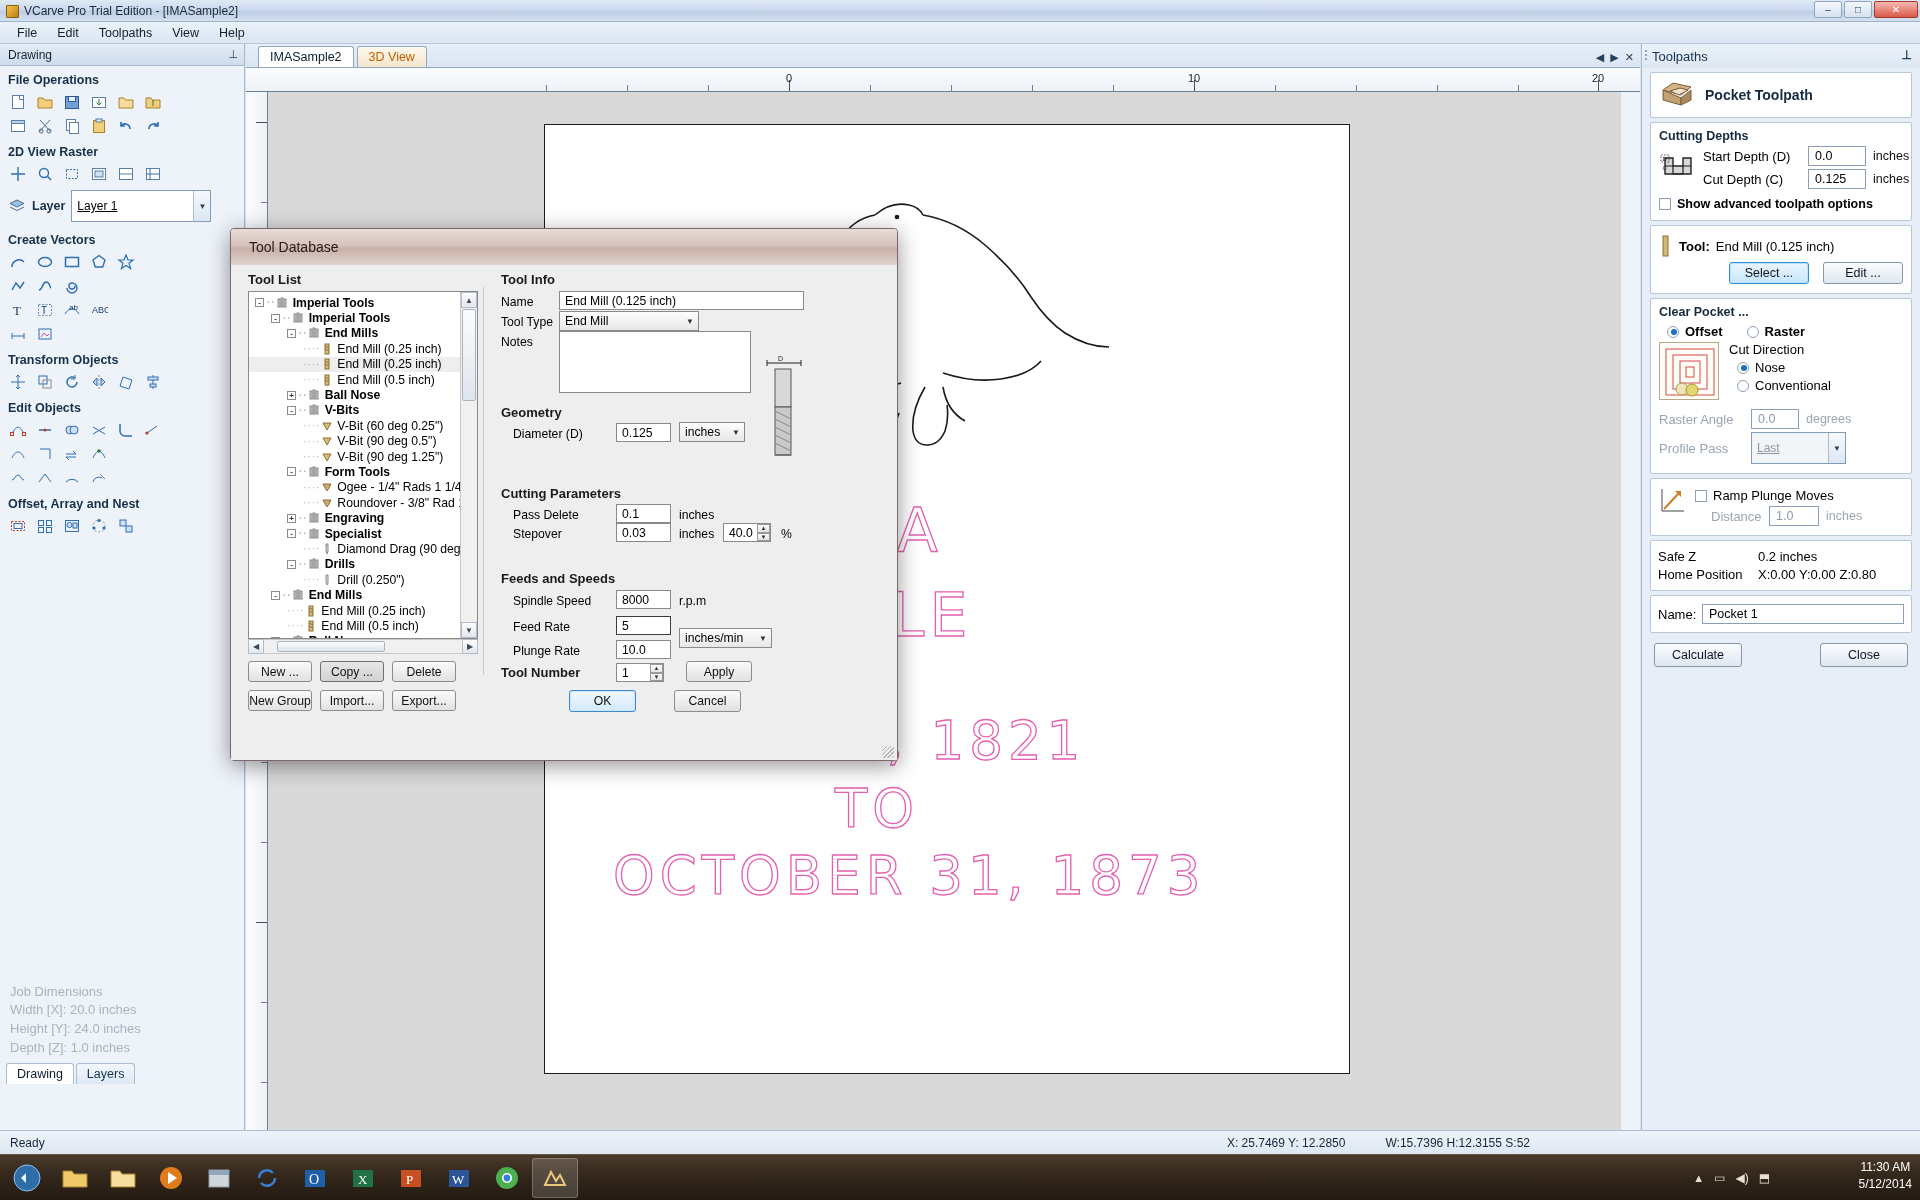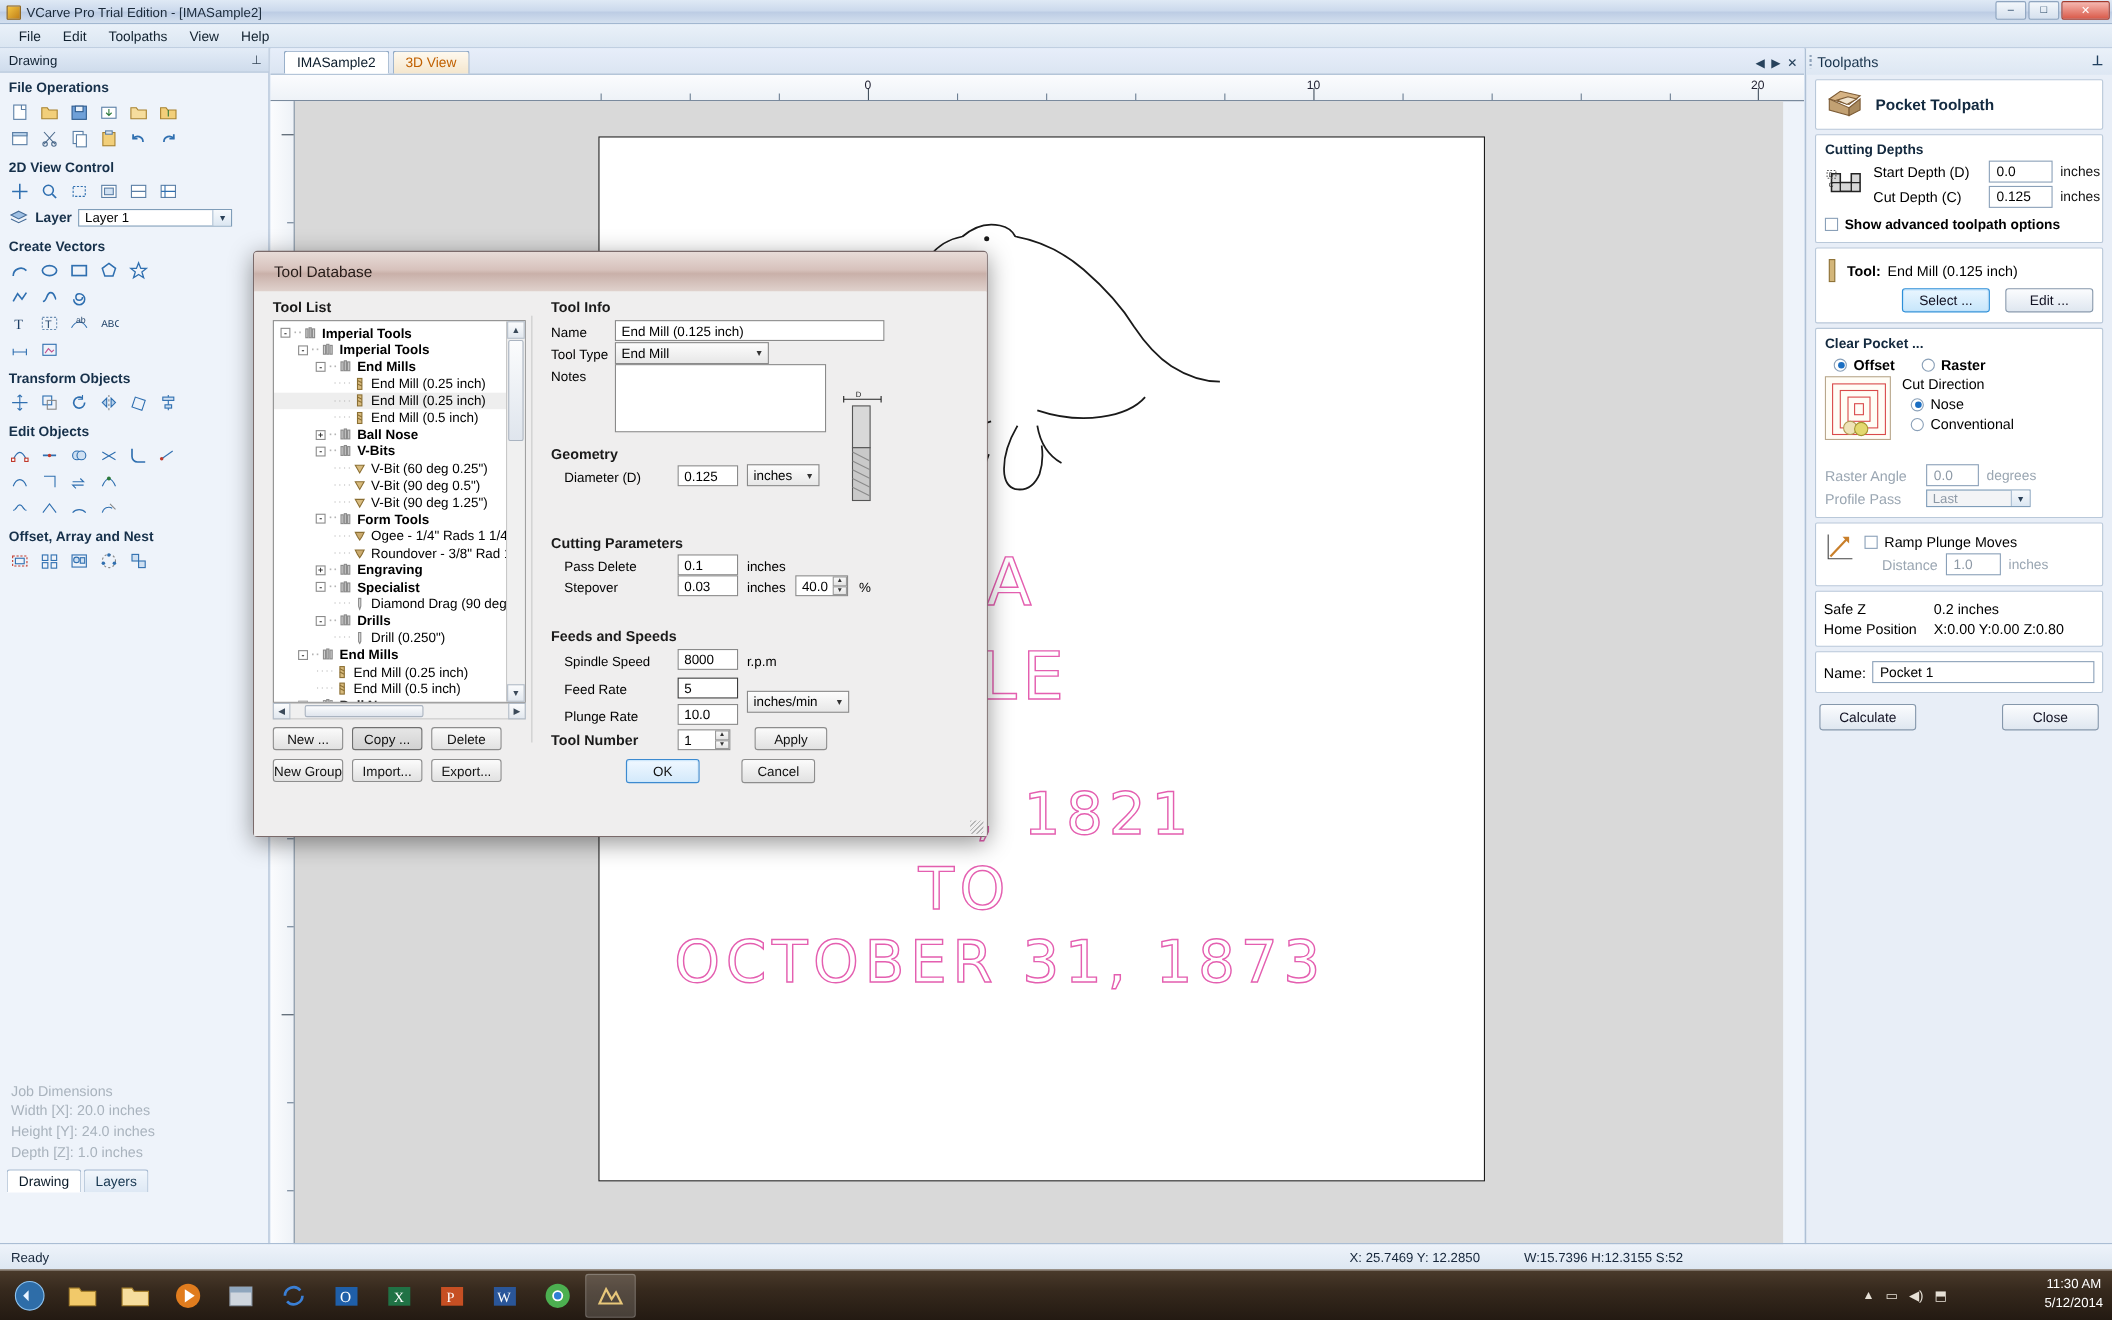--- a/index.html
+++ b/index.html
@@ -53,22 +53,22 @@
   .sect-title { font-weight:bold; font-size:12.5px; color:#16304a; padding:7px 0 3px 8px; }
   .iconrow { display:flex; flex-wrap:wrap; padding:1px 6px; gap:3px; }
   .tbtn {
     width:24px;height:22px;border:1px solid transparent;border-radius:2px;
     display:flex;align-items:center;justify-content:center;
   }
   .tbtn svg{display:block;}
   .layerrow{display:flex;align-items:center;gap:6px;padding:4px 8px;}
   .layerrow .lbl{font-size:12.5px;font-weight:bold;color:#16304a;}
   .combo {
-    height:16px;border:1px solid #7f9db9;background:#fff;font-size:12px;
-    display:flex;padding:0 0 0 5px;position:relative;
+    height:32px;border:1px solid #7f9db9;background:#fff;font-size:12px;
+    display:flex;align-items:center;padding:0 0 0 5px;position:relative;text-decoration:underline;
   }
   .combo .arr{
     position:absolute;right:0;top:0;width:17px;height:100%;
     background:linear-gradient(180deg,#f6f9fc,#dce7f2);border-left:1px solid #a8bdd2;
     display:flex;align-items:center;justify-content:center;font-size:8px;color:#2a4057;
   }
   .jobdims{position:absolute;left:0;bottom:95px;width:245px;padding:0 10px;color:#a9b3bd;}
   .jobdims .t{font-size:13px;margin:3px 0;}
   .jobdims .h{font-size:13px;margin-bottom:4px;}
   .bottomtabs{position:absolute;left:0;bottom:70px;width:245px;height:22px;display:flex;align-items:flex-end;padding-left:6px;}
@@ -277,21 +277,21 @@
           </svg>
         </div>
       <div class="tbtn">
           <svg width="18" height="18">
             <path d="M5 12a5 5 0 0 1 9-3" fill="none" stroke="#2f6fb0" stroke-width="1.6"></path>
             <path d="M14 5v4h-4" fill="none" stroke="#2f6fb0" stroke-width="1.6"></path>
           </svg>
         </div>
     </div>
 
-    <div class="sect-title">2D View Control</div>
+    <div class="sect-title">2D View Raster</div>
     <div class="iconrow">
       <div class="tbtn">
           <svg width="18" height="18">
             <path d="M9 2v14M2 9h14" stroke="#2f6fb0" fill="none" stroke-width="1.4"></path>
           </svg>
         </div>
       <div class="tbtn">
           <svg width="18" height="18">
             <circle cx="8" cy="8" r="4.5" fill="none" stroke="#2f6fb0" stroke-width="1.4"></circle>
             <path d="M11.5 11.5L15 15" stroke="#2f6fb0" stroke-width="1.6"></path>
@@ -759,21 +759,21 @@
           <div class="row" style="margin-left:8px">
               <span class="rb on"></span>
               <span>Nose</span>
             </div>
           <div class="row" style="margin-left:8px">
               <span class="rb"></span>
               <span>Conventional</span>
             </div>
         </div>
       </div>
-      <div class="row" style="margin-top:22px">
+      <div class="row" style="margin-top:9px">
         <span class="muted" style="width:92px">Raster Angle</span>
         <div class="tf" style="width:48px;color:#8d99a6">
             <span>0.0</span>
           </div>
         <span class="unit muted">degrees</span>
       </div>
       <div class="row">
         <span class="muted" style="width:92px">Profile Pass</span>
         <div class="combo" style="width:95px;color:#8d99a6;background:#f3f4f6">
           <span>Last</span>

